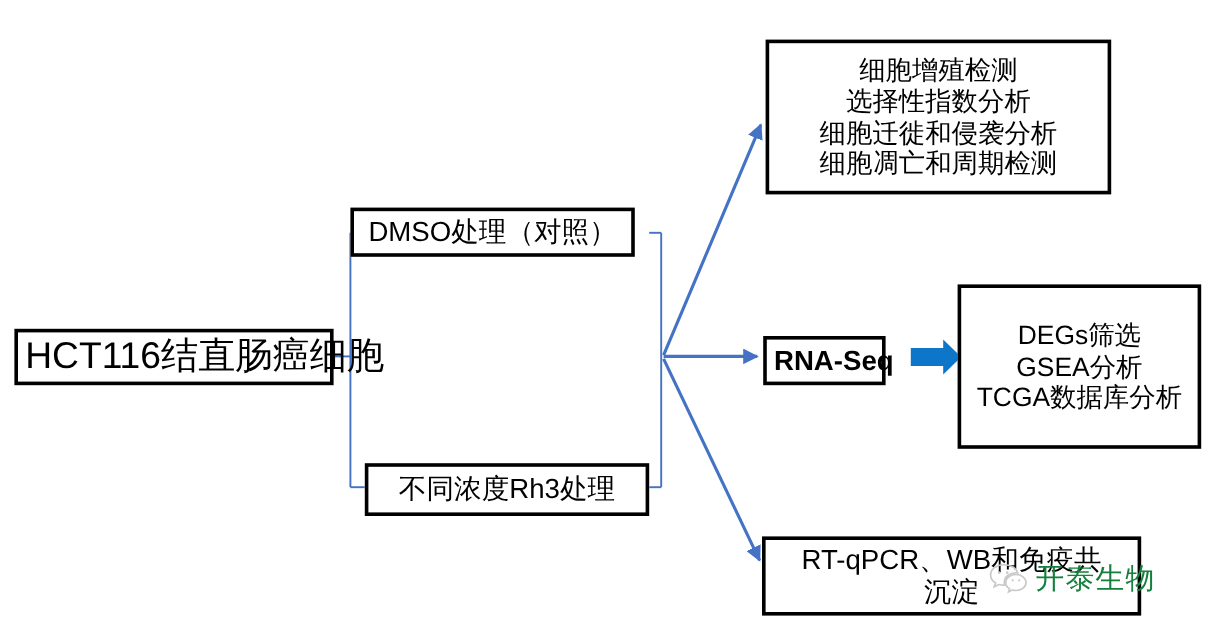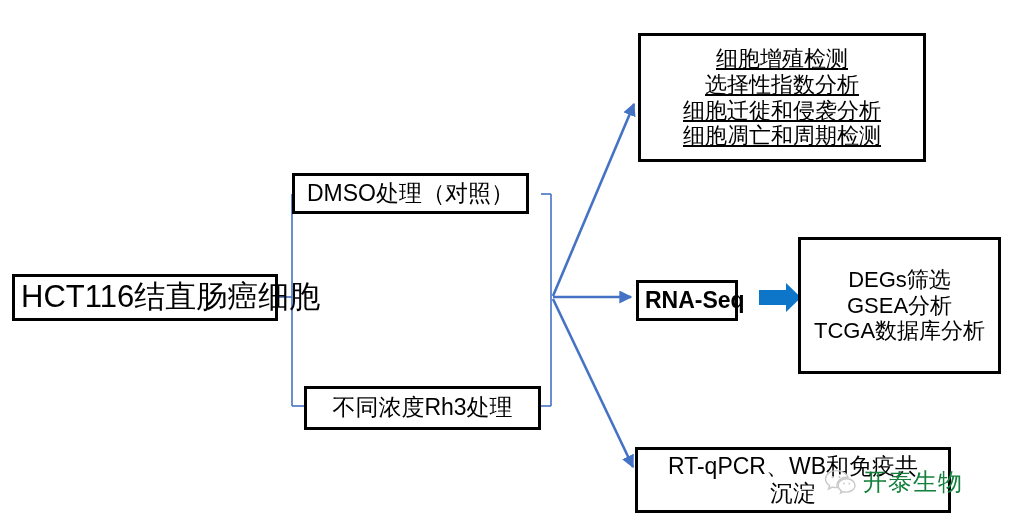--- a/index.html
+++ b/index.html
@@ -47,21 +47,20 @@
     left: 292px; top: 173px;  width: 237px; height: 41px;
     font-size: 23px;
   }
   #box-rh3 {
     left: 304px; top: 386px;  width: 237px; height: 44px;
     font-size: 23px;
   }
   #box-assays {
     left: 638px; top: 33px;   width: 288px; height: 129px;
     font-size: 22px;
-    text-decoration: underline;
   }
   #box-rnaseq {
     left: 636px; top: 280px;  width: 102px; height: 41px;
     font-size: 23px;
     font-weight: bold;
   }
   #box-degs {
     left: 798px; top: 237px;  width: 203px; height: 137px;
     font-size: 22px;
   }

